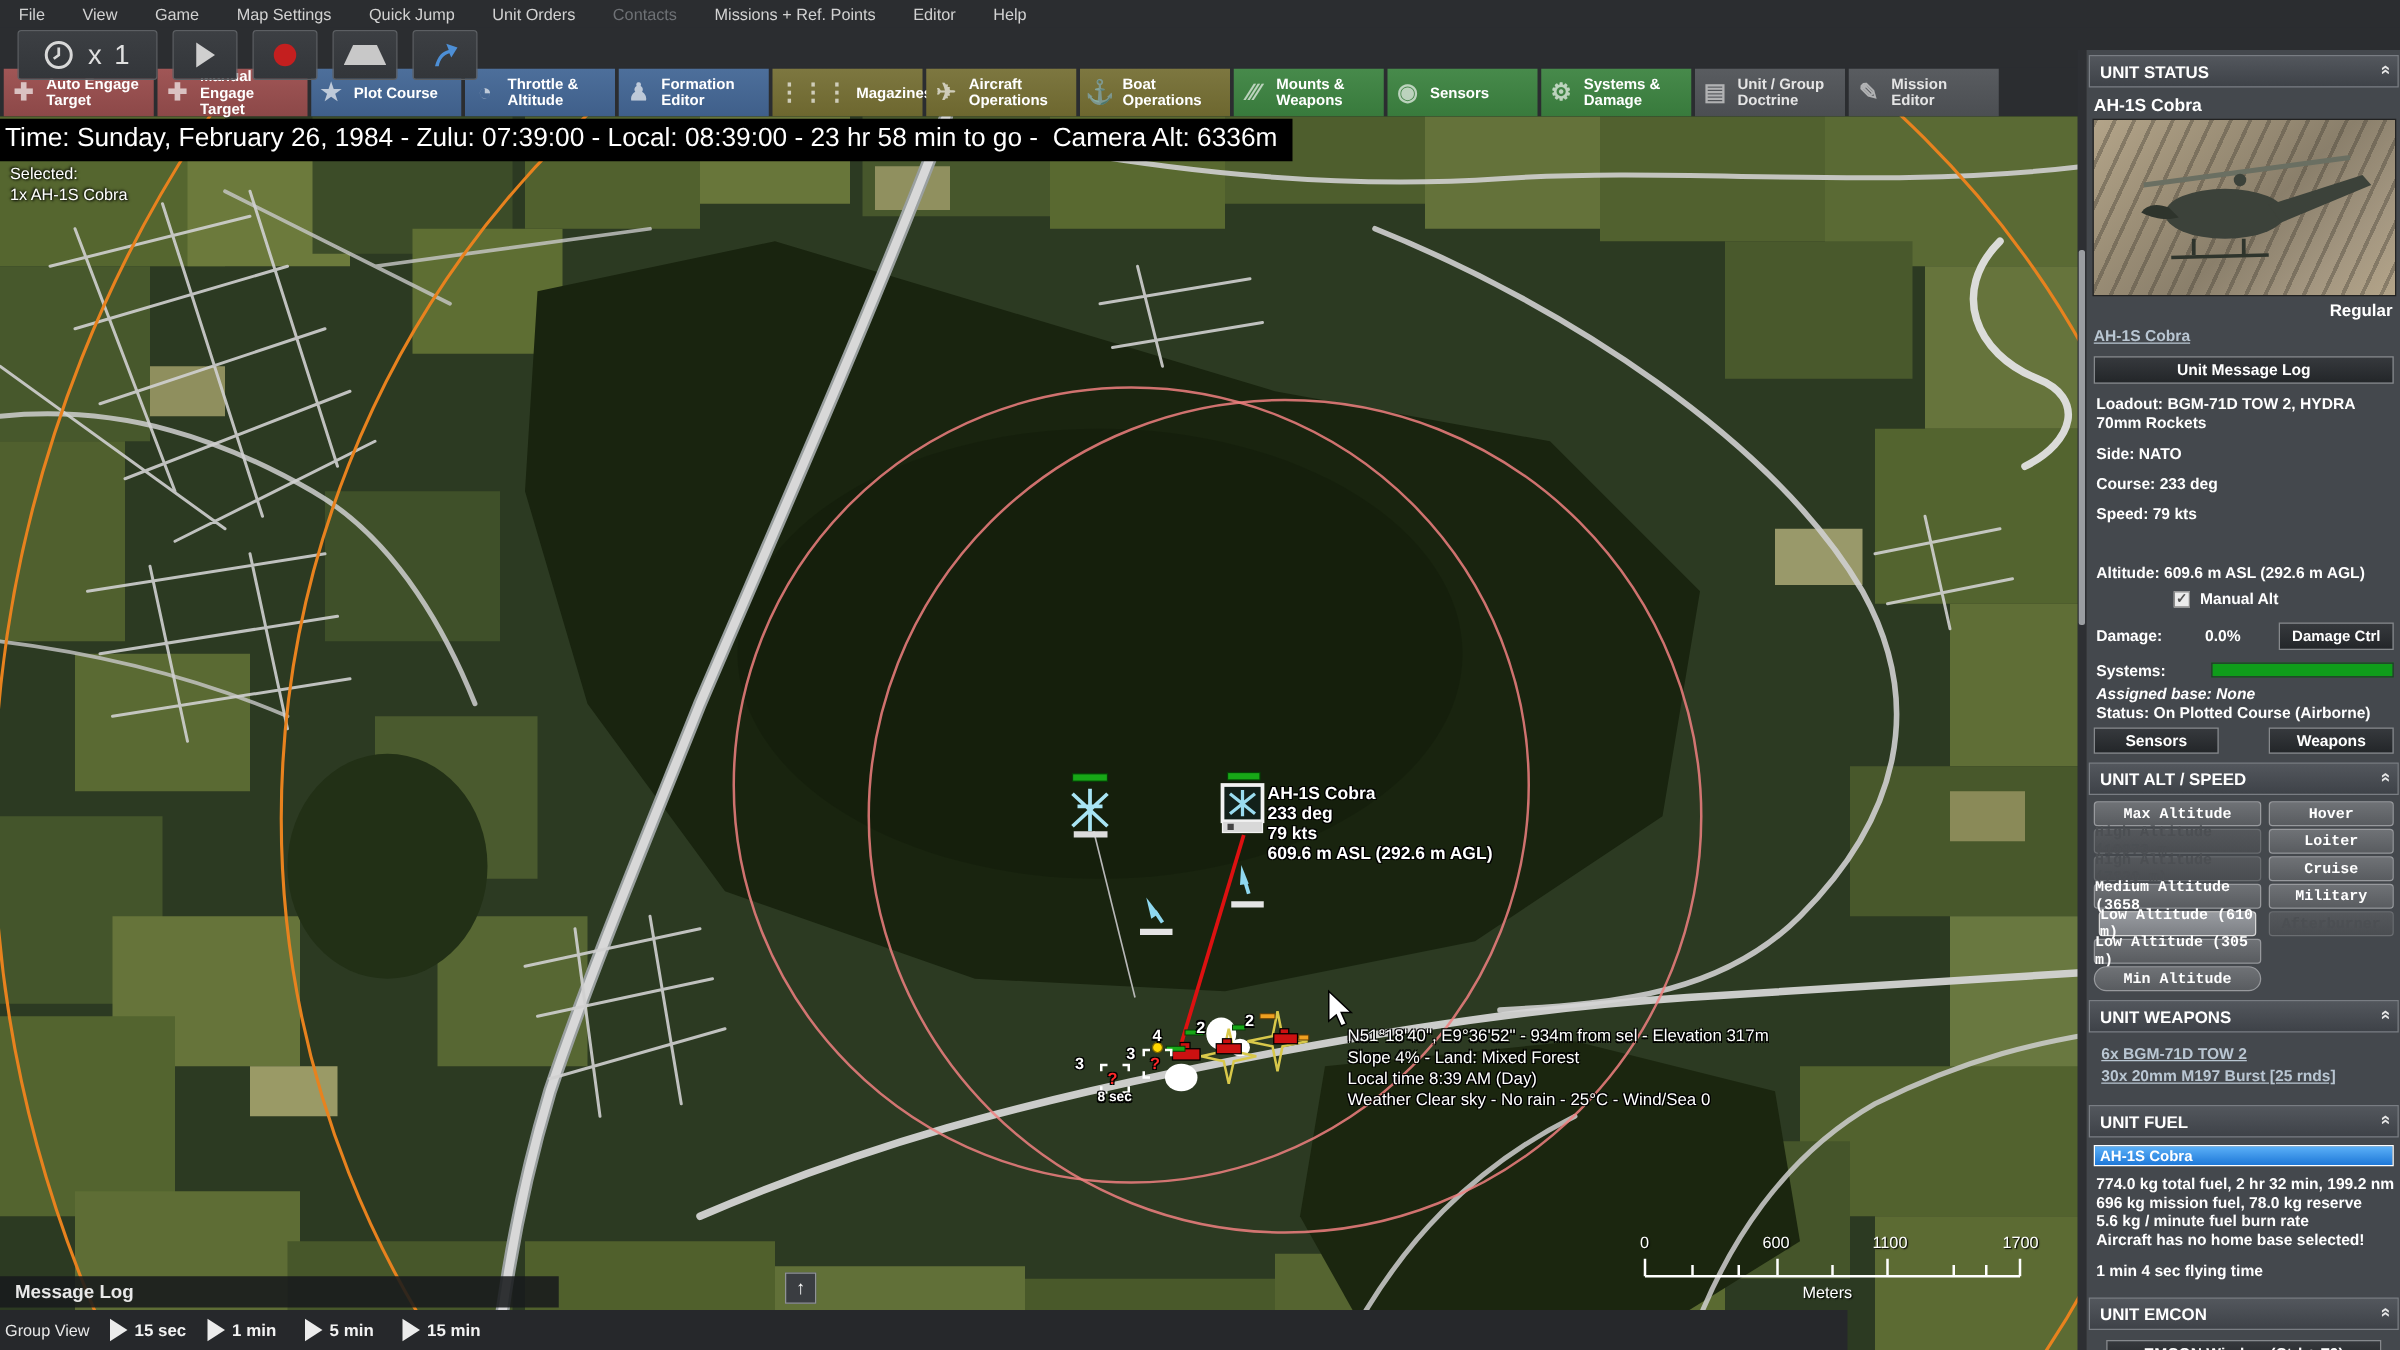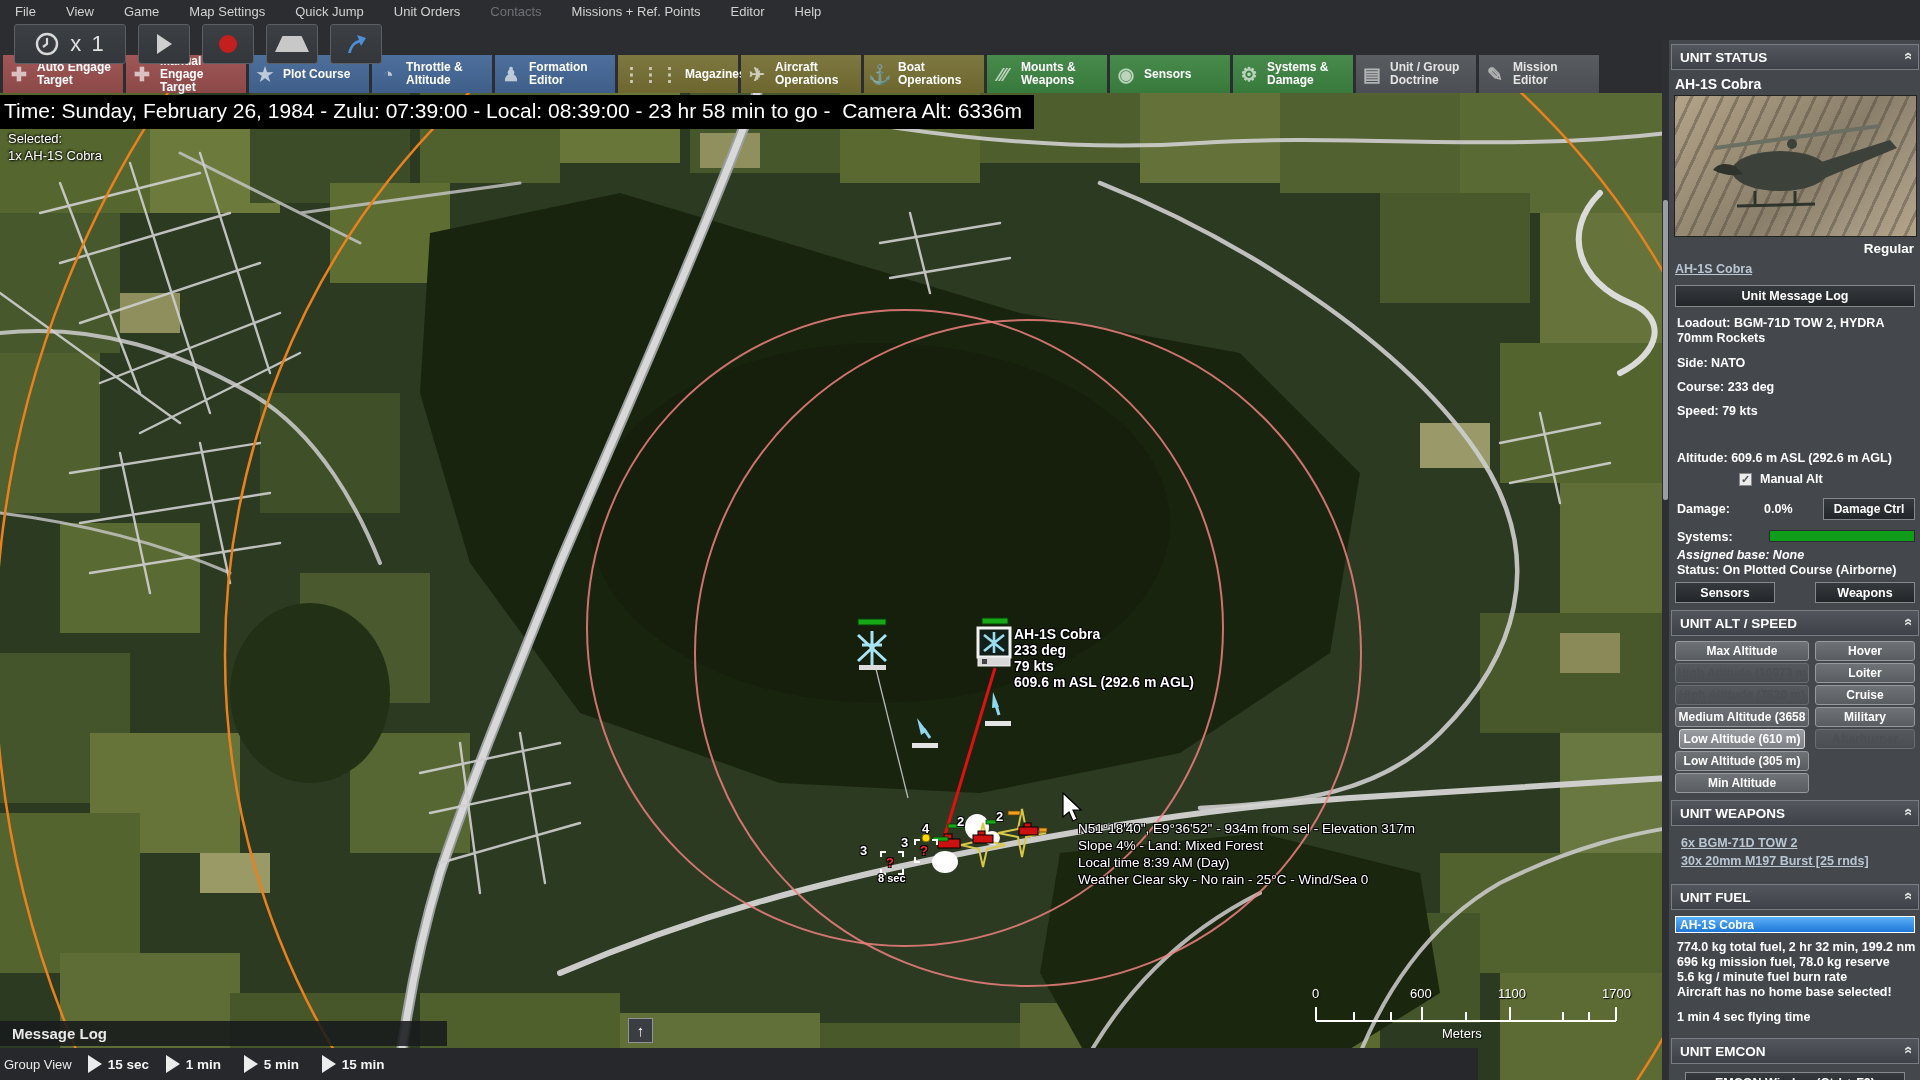--- a/index.html
+++ b/index.html
@@ -57,21 +57,21 @@
   .sb-scroll { position:absolute; left:-7px; top:0; width:7px; height:1040px; background:#2d2f33; }
   .sb-scroll .thumb { position:absolute; left:1px; top:160px; width:5px; height:300px; background:#9a9da1; border-radius:2px;}
   .panelhead { position:relative; height:26px; background:linear-gradient(#53575d,#3e4248); border:1px solid #797d83;
                display:flex; align-items:center; padding:0 8px; color:#fff; font-size:13.5px; font-weight:700; }
   .panelhead .chev { position:absolute; right:8px; top:4px; color:#e8e8e8; font-size:14px; transform:rotate(-90deg); letter-spacing:-2px;}
   .sb-text { color:#fff; font-size:12.5px; font-weight:600; }
   .sb-link { color:#b9c6d2; font-size:12.5px; font-weight:600; text-decoration:underline; cursor:pointer; }
   .darkbtn { background:linear-gradient(#36393d,#232629); border:1px solid #85888c; color:#fff; font-size:12.5px; font-weight:600;
              display:flex; align-items:center; justify-content:center; cursor:pointer; font-family:"Liberation Sans", sans-serif;}
   .gbtn { background:linear-gradient(#6f7276,#595c60); border:1px solid #97999d; border-radius:3px; color:#fff; font-size:12px;
-          font-weight:600; display:flex; align-items:center; justify-content:center; cursor:pointer; height:20px; font-family:Liberation Sans, sans-serif;}
+          font-weight:600; display:flex; align-items:center; justify-content:center; cursor:pointer; height:20px; font-family:Liberation Mono, monospace;}
   .gbtn.active { background:linear-gradient(#989ba0,#7d8085); border-color:#d8d8d8; }
   .gbtn.disabled { color:#4c4f53; background:linear-gradient(#55585c,#4a4d51); border-color:#6a6d71; }
   .photo { position:relative; width:243px; height:142px; overflow:hidden; border:1px solid #222;
            background:linear-gradient(135deg,#b3a489 0%,#9c8f77 30%,#8a7f6b 55%,#a39680 80%,#b3a489 100%); }
   .photo .ridges { position:absolute; inset:0; background:repeating-linear-gradient(115deg, rgba(60,55,45,.35) 0 3px, rgba(0,0,0,0) 3px 14px); }
   .checkbox { width:13px; height:13px; background:#ececec; border:1px solid #8a8a8a; display:inline-flex; align-items:center; justify-content:center;
               font-size:11px; color:#555; font-weight:700; line-height:10px;}
   .sysbar { height:12px; background:#0f9d1a; border:1px solid #2a2d30; }
   .fuelsel { height:17px; background:linear-gradient(#5cb1f8,#1e78d8); border:1px solid #fff; color:#fff; font-size:12px; font-weight:600;
              display:flex; align-items:center; padding:0 4px; }
@@ -445,21 +445,21 @@
     <div class="panelhead" style="position:absolute; left:2px; top:570px; width:248px;">
       <span>UNIT ALT / SPEED</span>
       <span class="chev">»</span>
     </div>
     <div class="gbtn" style="position:absolute; left:6px;   top:601px; width:134px;">Max Altitude</div>
     <div class="gbtn disabled" style="position:absolute; left:6px;   top:623px; width:134px;">High Altitude (10973 m</div>
     <div class="gbtn disabled" style="position:absolute; left:6px;   top:645px; width:134px;">High Altitude (7620 m)</div>
     <div class="gbtn" style="position:absolute; left:6px;   top:667px; width:134px;">Medium Altitude (3658</div>
     <div class="gbtn active" style="position:absolute; left:10px;  top:689px; width:126px;">Low Altitude (610 m)</div>
     <div class="gbtn" style="position:absolute; left:6px;   top:711px; width:134px;">Low Altitude (305 m)</div>
-    <div class="gbtn" style="position:absolute; left:6px;   top:733px; width:134px;">Min Altitude</div>
+    <div class="gbtn" style="position:absolute; left:6px;   top:733px; width:134px;border-radius:10px;">Min Altitude</div>
     <div class="gbtn" style="position:absolute; left:146px; top:601px; width:100px;">Hover</div>
     <div class="gbtn" style="position:absolute; left:146px; top:623px; width:100px;">Loiter</div>
     <div class="gbtn" style="position:absolute; left:146px; top:645px; width:100px;">Cruise</div>
     <div class="gbtn" style="position:absolute; left:146px; top:667px; width:100px;">Military</div>
     <div class="gbtn disabled" style="position:absolute; left:146px; top:689px; width:100px;">Afterburner</div>
 
     <div class="panelhead" style="position:absolute; left:2px; top:760px; width:248px;">
       <span>UNIT WEAPONS</span>
       <span class="chev">»</span>
     </div>

